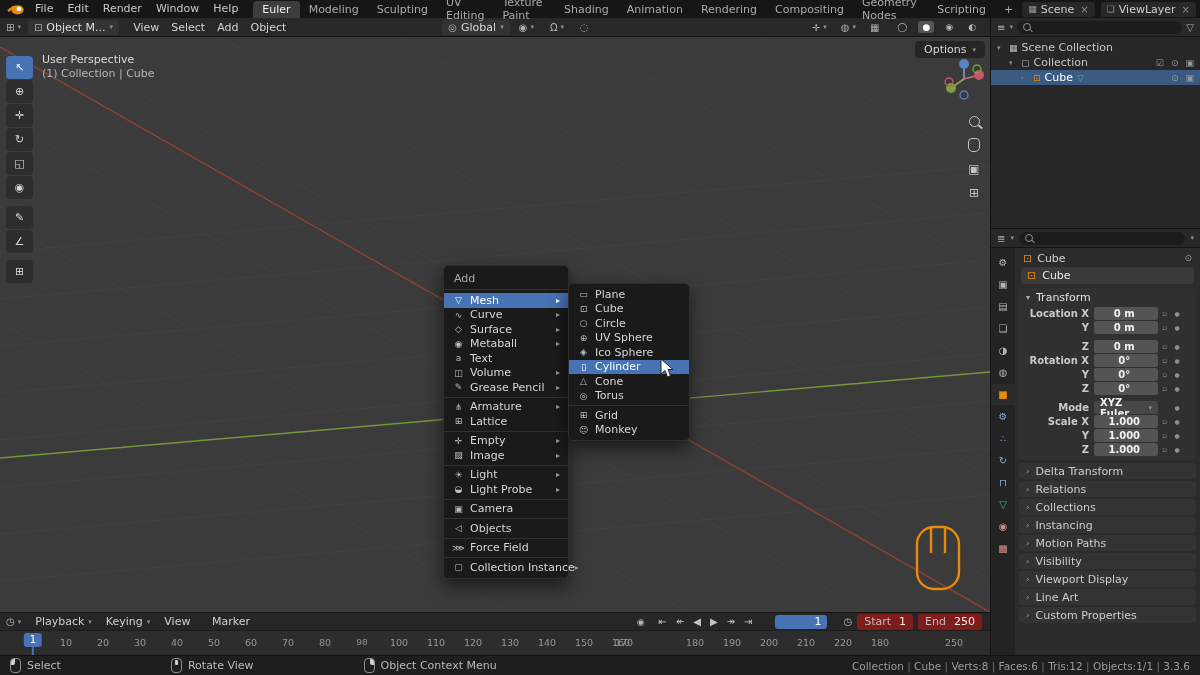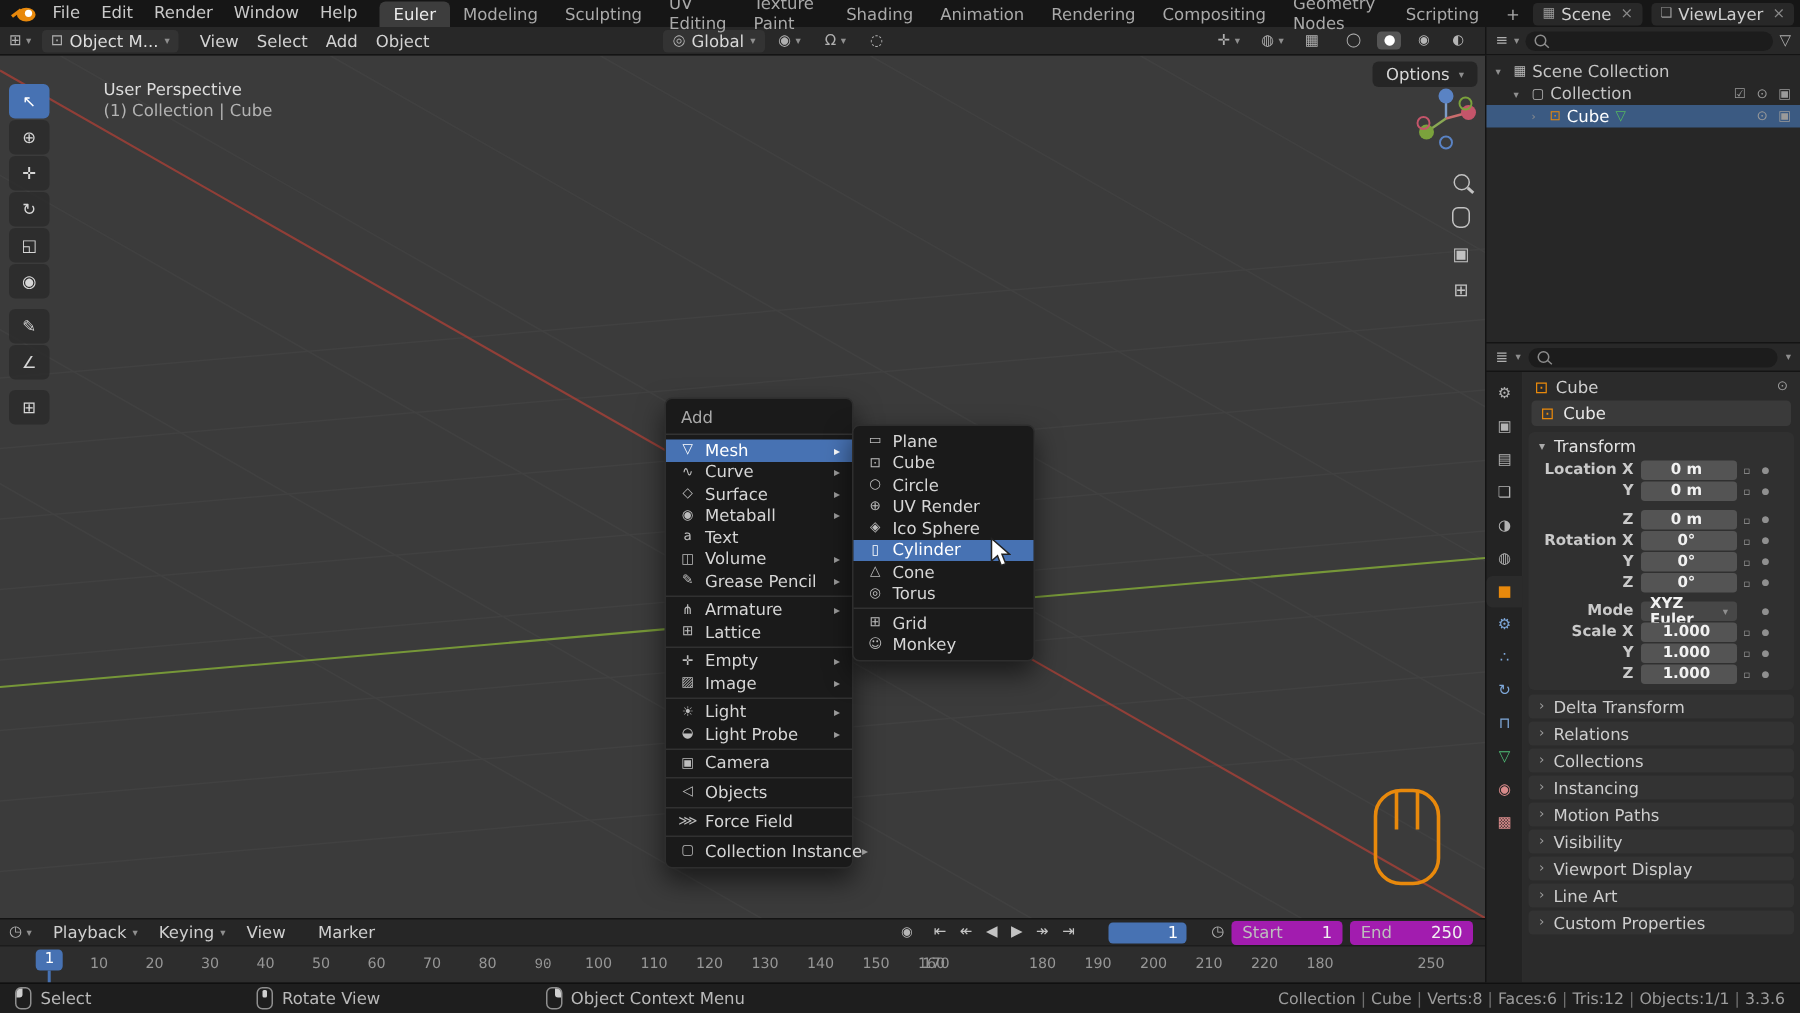--- a/index.html
+++ b/index.html
@@ -26,21 +26,21 @@
   .mode-pill{display:flex;align-items:center;gap:4px;background:#333;border-radius:3px;padding:1px 6px;margin-right:8px;color:#ddd;}
   .hmenu{padding:0 6px;color:#d2d2d2;}
   .mid-tools{display:flex;align-items:center;gap:9px;margin-left:150px;}
   .gpill{display:flex;align-items:center;gap:4px;background:#333;border-radius:3px;padding:1px 6px;color:#d8d8d8;}
   .right-tools{margin-left:auto;display:flex;align-items:center;gap:7px;margin-right:4px;}
   .shade-dot{font-size:9px;color:#b5b5b5;padding:1px 4px;border-radius:3px;}
   .shade-dot.active{background:#555;color:#fff;}
   
   .viewport{position:absolute;top:37px;left:0;width:990px;height:575px;background:#3b3b3b;overflow:hidden;}
   .gridsvg{position:absolute;left:0;top:0;}
-  .vp-overlay{position:absolute;left:42px;top:16px;line-height:14px;margin-left:27px;}
+  .vp-overlay{position:absolute;left:42px;top:16px;line-height:14px;}
   .vp-line1{color:#dcdcdc;}
   .vp-line2{color:#b3b3b3;}
   .toolbar{position:absolute;left:6px;top:19px;display:flex;flex-direction:column;gap:1px;}
   .tool{width:27px;height:23px;background:rgba(44,44,44,.85);border-radius:4px;display:flex;align-items:center;
         justify-content:center;color:#d6d6d6;font-size:11px;}
   .tool.active{background:#4772b3;color:#fff;}
   .tool:nth-of-type(7),.tool:nth-of-type(9){margin-top:6px;}
   .options-pill{position:absolute;top:4px;right:5px;background:rgba(36,36,36,.9);border-radius:4px;
                 padding:2px 9px;color:#d6d6d6;display:flex;gap:6px;align-items:center;}
   .gizmo{position:absolute;top:18px;right:4px;}
@@ -109,21 +109,21 @@
   
   .tl-header{position:absolute;left:0;top:612px;width:990px;height:18px;background:#262626;border-top:1px solid #141414;
              display:flex;align-items:center;padding:0 6px;box-sizing:border-box;}
   .tl-menu{padding:0 7px;color:#cfcfcf;display:flex;align-items:center;gap:4px;}
   .tl-center{display:flex;align-items:center;gap:7px;margin-left:auto;}
   .autokey{color:#b5b5b5;font-size:9px;margin-right:6px;}
   .pbtn{color:#c3c3c3;font-size:10px;padding:0 1px;}
   .framefield{width:52px;height:14px;background:#4772b3;border-radius:3px;color:#fff;display:flex;align-items:center;
               justify-content:flex-end;padding:0 6px;box-sizing:border-box;margin-left:22px;}
   .tl-right{display:flex;align-items:center;gap:5px;margin-left:16px;margin-right:2px;}
-  .sefield{height:16px;background:#a21caf;border-radius:3px;display:flex;align-items:center;gap:26px;padding:0 7px;color:#bdbdbd;}
+  .sefield{height:16px;background:#7f1d1d;border-radius:3px;display:flex;align-items:center;gap:8px;padding:0 7px;color:#bdbdbd;}
   .sefield b{color:#f0f0f0;font-weight:normal;}
   .tl-ruler{position:absolute;left:0;top:630px;width:990px;height:25px;background:#2d2d2d;border-top:1px solid #1c1c1c;overflow:hidden;}
   .tick{position:absolute;top:6px;font-size:9.5px;color:#969696;transform:translateX(-50%);}
   .playhead{position:absolute;left:33px;top:2px;transform:translateX(-50%);background:#4772b3;color:#fff;
             font-size:10px;padding:1px 6px 2px;border-radius:3px;}
   .playhead::after{content:"";position:absolute;top:100%;left:calc(50% - 1px);width:2px;height:10px;background:#4772b3;}
   
   .statusbar{position:absolute;left:0;top:655px;width:1200px;height:20px;background:#1e1e1e;display:flex;
              align-items:center;padding:0 10px;box-sizing:border-box;border-top:1px solid #101010;}
   .hint{display:flex;align-items:center;gap:6px;margin-right:110px;color:#b9b9b9;}
@@ -422,21 +422,21 @@
         <div class="mitem">
           <span class="mico">⊡</span>
           <span class="mlabel">Cube</span>
         </div>
         <div class="mitem">
           <span class="mico">○</span>
           <span class="mlabel">Circle</span>
         </div>
         <div class="mitem">
           <span class="mico">⊕</span>
-          <span class="mlabel">UV Render</span>
+          <span class="mlabel">UV Sphere</span>
         </div>
         <div class="mitem">
           <span class="mico">◈</span>
           <span class="mlabel">Ico Sphere</span>
         </div>
         <div class="mitem active">
           <span class="mico">▯</span>
           <span class="mlabel">Cylinder</span>
         </div>
         <div class="mitem">

